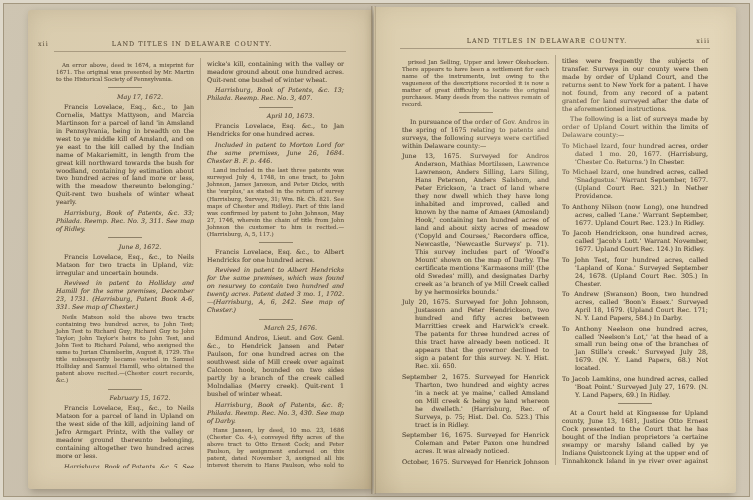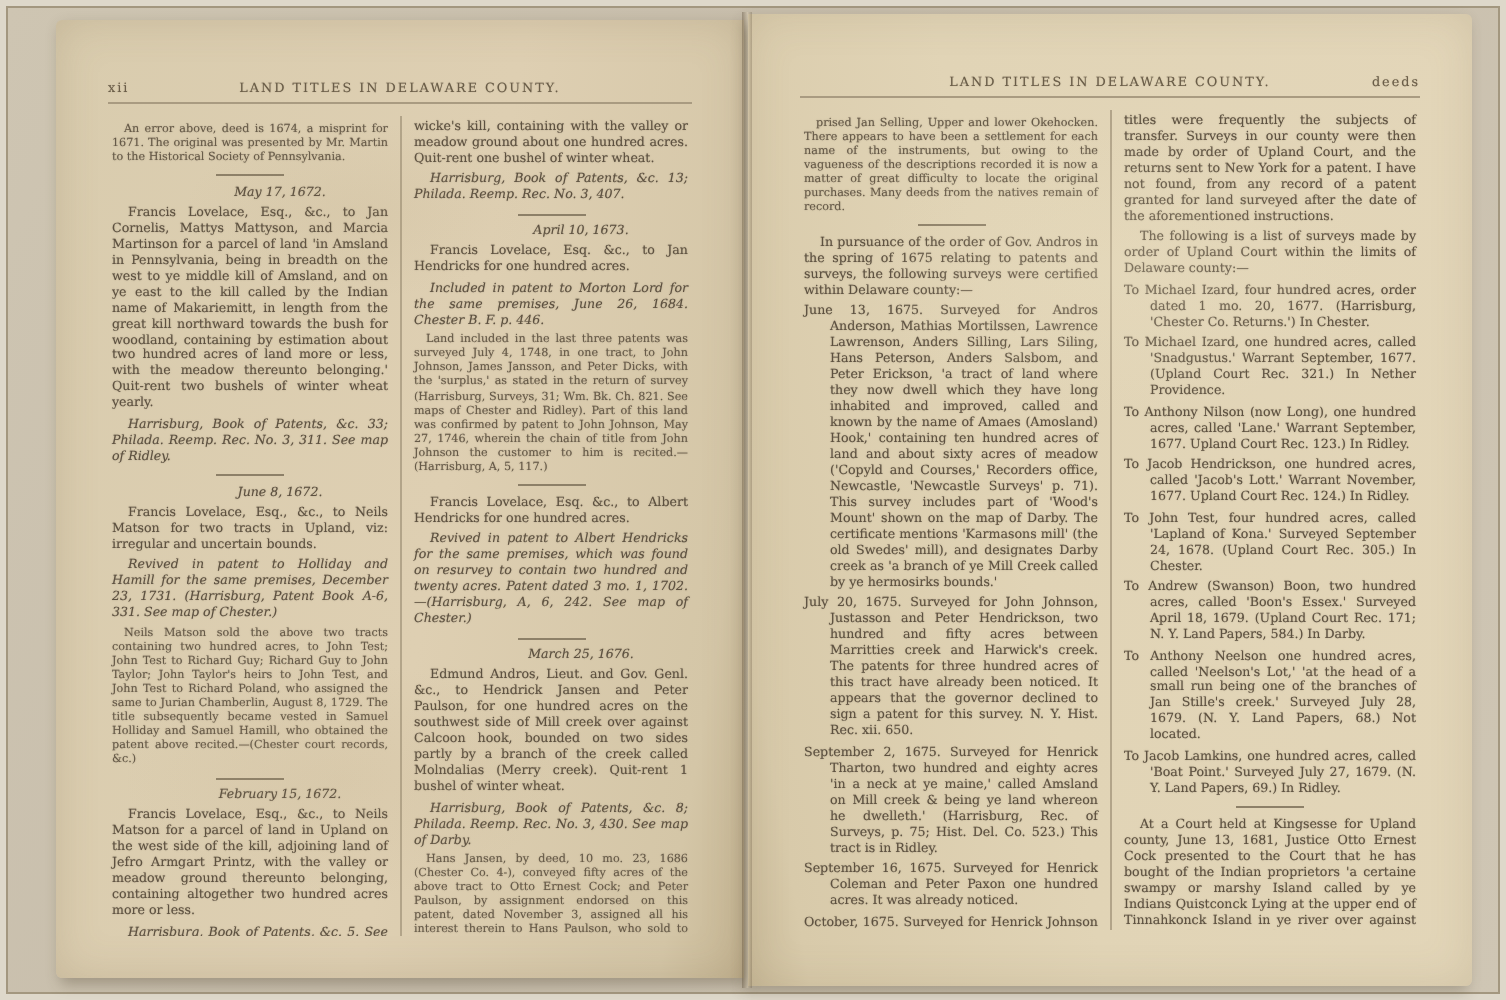--- a/index.html
+++ b/index.html
@@ -34,21 +34,21 @@
   .stain{position:absolute;border-radius:50%;pointer-events:none;}
   .stain.s1{left:60px;top:330px;width:220px;height:120px;
     background:radial-gradient(ellipse at center,rgba(170,150,110,.10),rgba(0,0,0,0) 70%);}
   .stain.s2{left:430px;top:60px;width:260px;height:150px;
     background:radial-gradient(ellipse at center,rgba(235,225,195,.25),rgba(0,0,0,0) 70%);}
   .stain.s3{left:90px;top:60px;width:180px;height:90px;
     background:radial-gradient(ellipse at center,rgba(160,140,100,.08),rgba(0,0,0,0) 70%);}
 
   .page-head{
     display:flex;align-items:flex-start;
-    margin:30px 26px 0 26px;
+    margin:30px 26px 0 10px;
     font-size:6.4px;letter-spacing:1px;color:#6a5d48;
     text-shadow:0 0 .5px rgba(106,93,72,.5);
   }
   .page-head .folio{width:40px;}
   .page-head .folio.right{text-align:right;}
   .page-head .run{flex:1;text-align:center;}
   .head-rule{border:none;border-top:1px solid #a99b81;margin:3px 26px 6px 26px;}
 
   .cols{display:flex;margin:0 22px;height:410px;overflow:hidden;}
   .col{
@@ -115,21 +115,21 @@
           <div class="b-cite">Harrisburg, Book of Patents, &amp;c. 8; Philada. Reemp. Rec. No. 3, 430.  See map of Darby.</div>
           <div class="b-note">Hans Jansen, by deed, 10 mo. 23, 1686 (Chester Co. 4-), conveyed fifty acres of the above tract to Otto Ernest Cock; and Peter Paulson, by assignment endorsed on this patent, dated November 3, assigned all his interest therein to Hans Paulson, who sold to Swede Vans in 1691, who sold to Otto Ernest Cock, 1 mo. 3.—(Chester Co. A, 154; Upland Court Rec. 139.)</div>
         </div>
     </div>
   </div>
 
   <div class="page page-right">
     <div class="page-head">
       <span class="folio"></span>
       <span class="run">LAND TITLES IN DELAWARE COUNTY.</span>
-      <span class="folio right">deeds</span>
+      <span class="folio right">xiii</span>
     </div>
     <hr class="head-rule">
     <div class="cols">
       <div class="col">
           <div class="b-note">prised Jan Selling, Upper and lower Okehocken.  There appears to have been a settlement for each name of the instruments, but owing to the vagueness of the descriptions recorded it is now a matter of great difficulty to locate the original purchases.  Many deeds from the natives remain of record.</div>
           <hr class="b-rule">
           <div class="b-para">In pursuance of the order of Gov. Andros in the spring of 1675 relating to patents and surveys, the following surveys were certified within Delaware county:—</div>
           <div class="b-entry">June 13, 1675.  Surveyed for Andros Anderson, Mathias Mortilssen, Lawrence Lawrenson, Anders Silling, Lars Siling, Hans Peterson, Anders Salsbom, and Peter Erickson, 'a tract of land where they now dwell which they have long inhabited and improved, called and known by the name of Amaes (Amosland) Hook,' containing ten hundred acres of land and about sixty acres of meadow ('Copyld and Courses,' Recorders office, Newcastle, 'Newcastle Surveys' p. 71).  This survey includes part of 'Wood's Mount' shown on the map of Darby.  The certificate mentions 'Karmasons mill' (the old Swedes' mill), and designates Darby creek as 'a branch of ye Mill Creek called by ye hermosirks bounds.'</div>
           <div class="b-entry">July 20, 1675.  Surveyed for John Johnson, Justasson and Peter Hendrickson, two hundred and fifty acres between Marritties creek and Harwick's creek.  The patents for three hundred acres of this tract have already been noticed.  It appears that the governor declined to sign a patent for this survey.  N. Y. Hist. Rec. xii. 650.</div>
           <div class="b-entry">September 2, 1675.  Surveyed for Henrick Tharton, two hundred and eighty acres 'in a neck at ye maine,' called Amsland on Mill creek &amp; being ye land whereon he dwelleth.'  (Harrisburg, Rec. of Surveys, p. 75; Hist. Del. Co. 523.)  This tract is in Ridley.</div>

